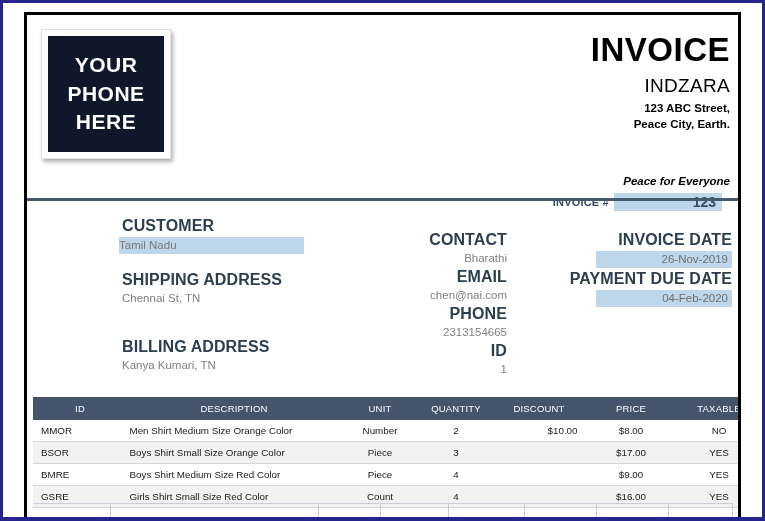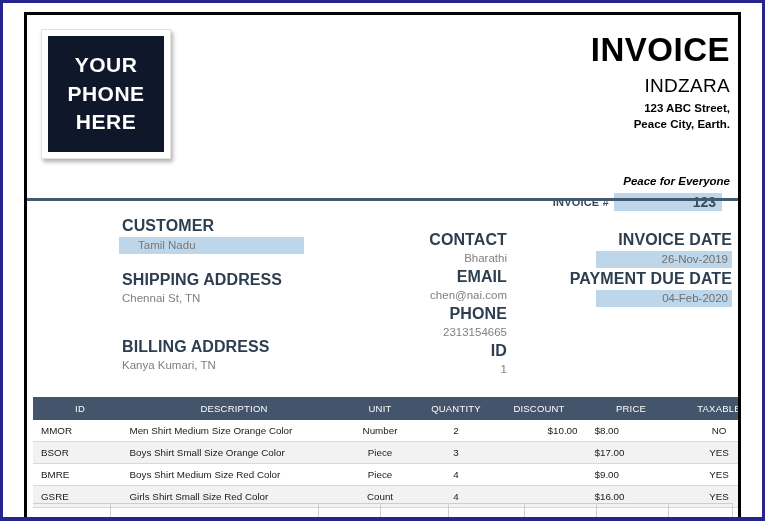--- a/index.html
+++ b/index.html
@@ -183,21 +183,21 @@
     line-height: 1.35;
   }
   .fld-value {
     font-size: 11.5px;
     color: #808080;
     line-height: 1.35;
   }
   .fld-value.hl {
     background: #bed6ea;
     color: #7a7a7a;
-    padding: 1px 19px;
+    padding: 1px 0;
     margin-left: -3px;
     display: block;
     width: 185px;
     box-sizing: border-box;
   }
   .gap-block { height: 15px; }
 
   .col-mid {
     position: absolute;
     left: 300px;
@@ -249,21 +249,21 @@
     border-bottom: 1px solid #d9d9d9;
   }
   .items tbody tr:nth-child(odd)  { background: #ffffff; }
   .items tbody tr:nth-child(even) { background: #f2f2f2; }
 
   .c-id    { width: 78px;  text-align: left;   padding-left: 8px !important; }
   .c-desc  { width: 208px; text-align: left; }
   .c-unit  { width: 62px;  text-align: center; }
   .c-qty   { width: 68px;  text-align: center; }
   .c-disc  { width: 76px;  text-align: right;  padding-right: 12px !important; }
-  .c-price { width: 72px;  text-align: left;  padding-right: 10px !important; }
+  .c-price { width: 72px;  text-align: center;  padding-right: 10px !important; }
   .c-tax   { width: 72px;  text-align: center; }
 
   
   .bottom-grid {
     position: absolute;
     left: 6px;
     bottom: 0;
     width: 700px;
     height: 14px;
     display: flex;

